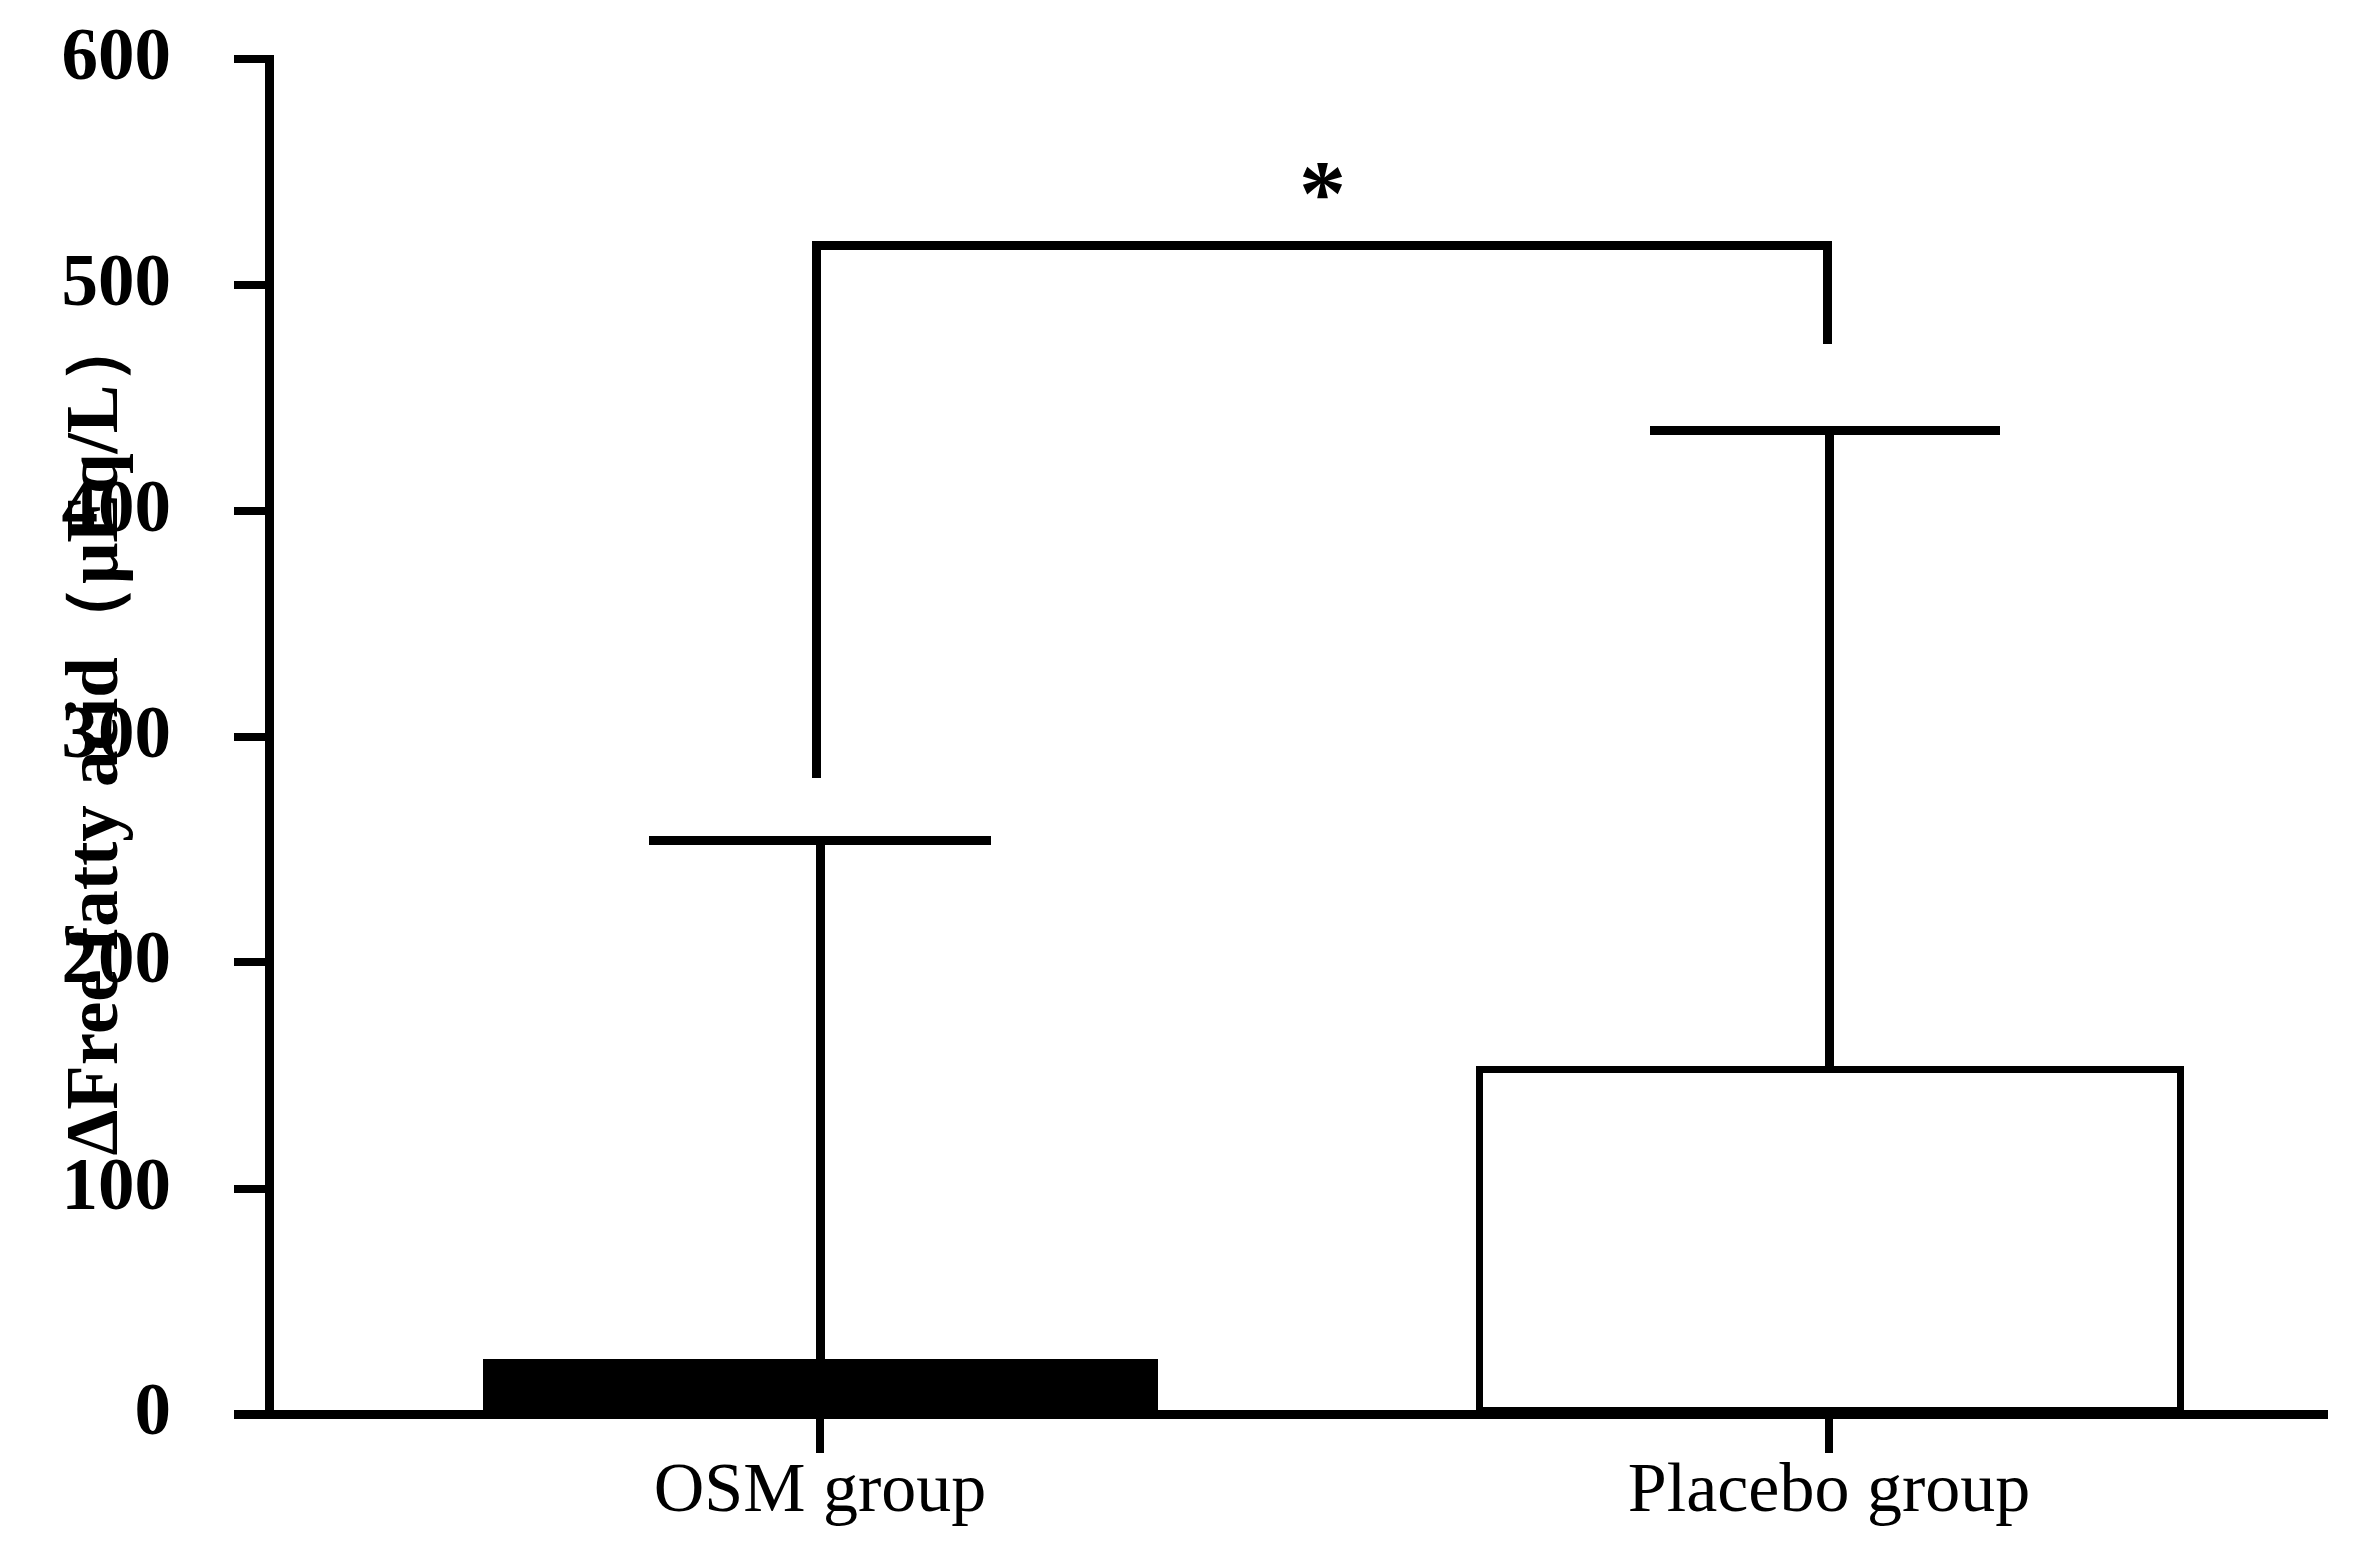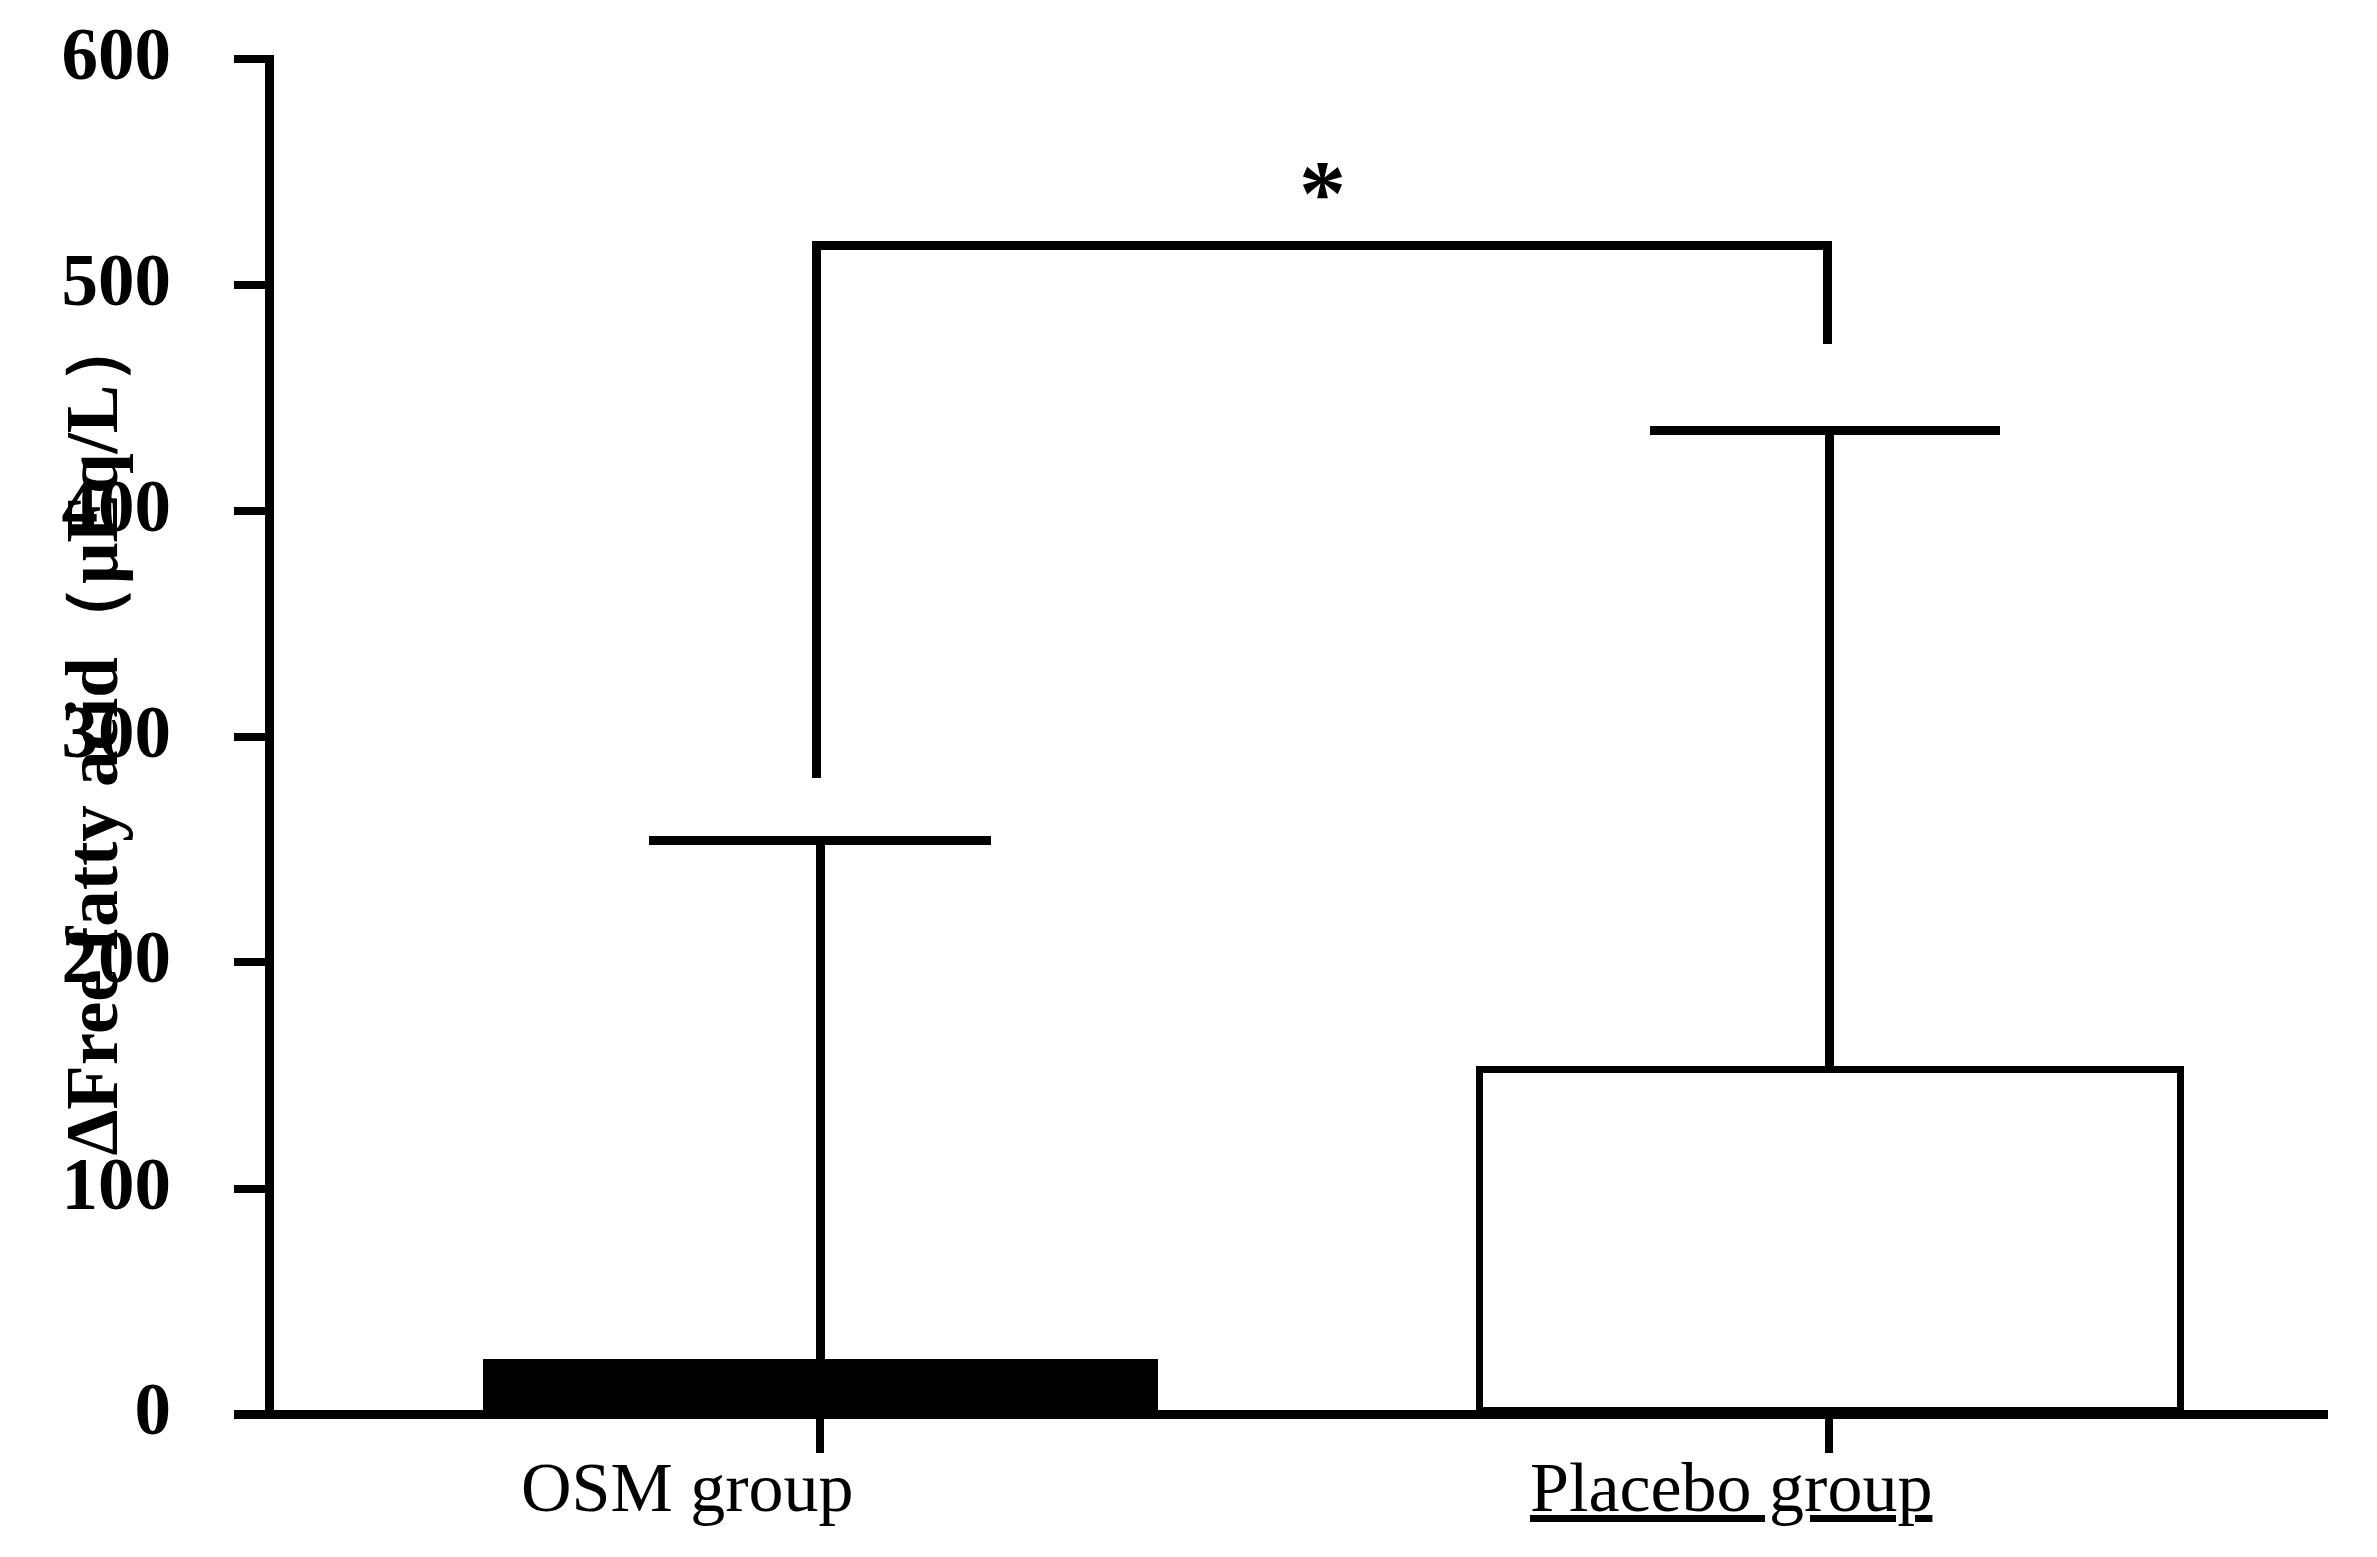--- a/index.html
+++ b/index.html
@@ -63,20 +63,21 @@
     position: absolute;
     background: #000;
   }
   .xtick-mark {
     position: absolute;
     width: 7.7px;
     background: #000;
   }
   .xtick-label {
     position: absolute;
+    text-align: center;
     font-size: 70px;
     color: #000;
     white-space: nowrap;
     line-height: 1;
   }
   .bar {
     position: absolute;
     box-sizing: border-box;
   }
   .bar-filled {
@@ -163,21 +164,21 @@
   </div>
 
   <div class="axis-y" style="left:265px; top:55px; width:9.4px; height:1364px;"></div>
 
   <div class="axis-x" style="left:234px; top:1410px; width:2094px; height:9.4px;"></div>
 
   <div class="xtick-mark" style="left:816px; top:1419px; height:34px;"></div>
   <div class="xtick-mark" style="left:1825px; top:1419px; height:34px;"></div>
 
   <div class="xtick-label" style="left:521px; top:1453px; width:598px;">OSM group</div>
-  <div class="xtick-label" style="left:1530px; top:1453px; width:598px;text-decoration:underline;">Placebo group</div>
+  <div class="xtick-label" style="left:1530px; top:1453px; width:598px;">Placebo group</div>
 
   <div class="errbar-stem" style="left:816px; top:840px; height:530px;"></div>
   <div class="errbar-cap" style="left:649px; top:836px; width:342px;"></div>
 
   <div class="bar bar-filled" style="left:483px; top:1359px; width:675px; height:54px;"></div>
 
   <div class="errbar-stem" style="left:1825px; top:431px; height:649px;"></div>
   <div class="errbar-cap" style="left:1650px; top:426px; width:350px;"></div>
 
   <div class="bar bar-open" style="left:1476px; top:1066px; width:708px; height:348px;"></div>

